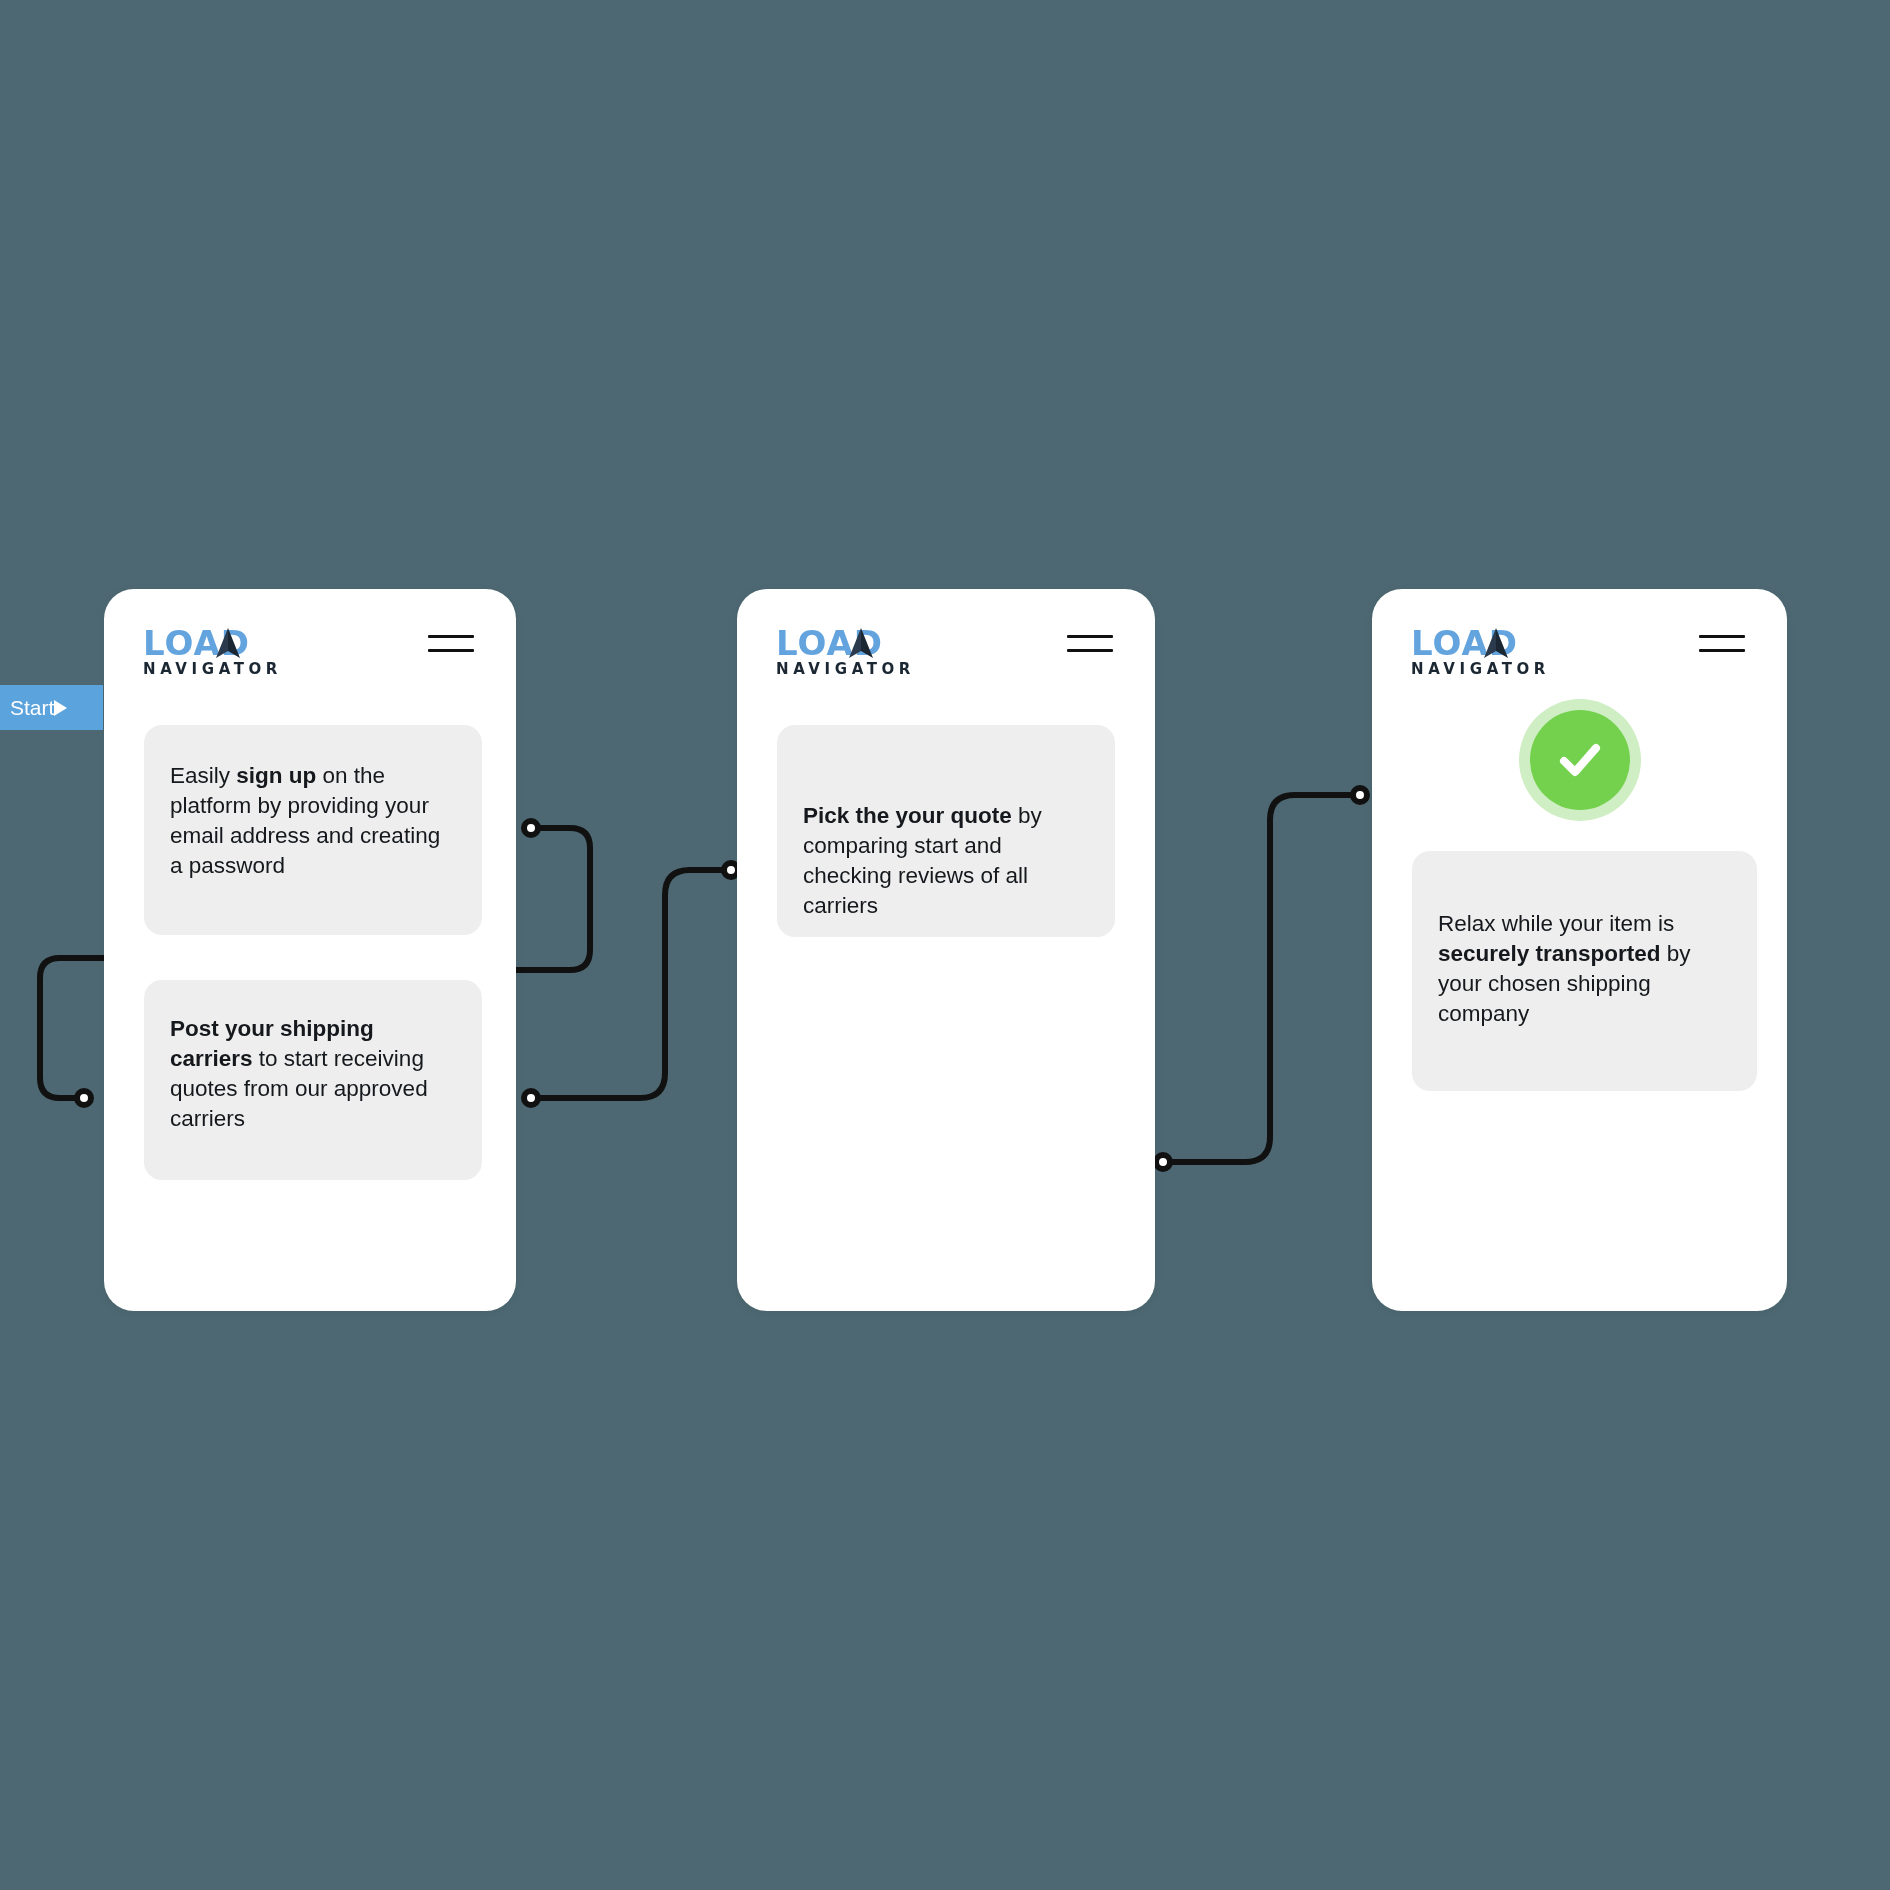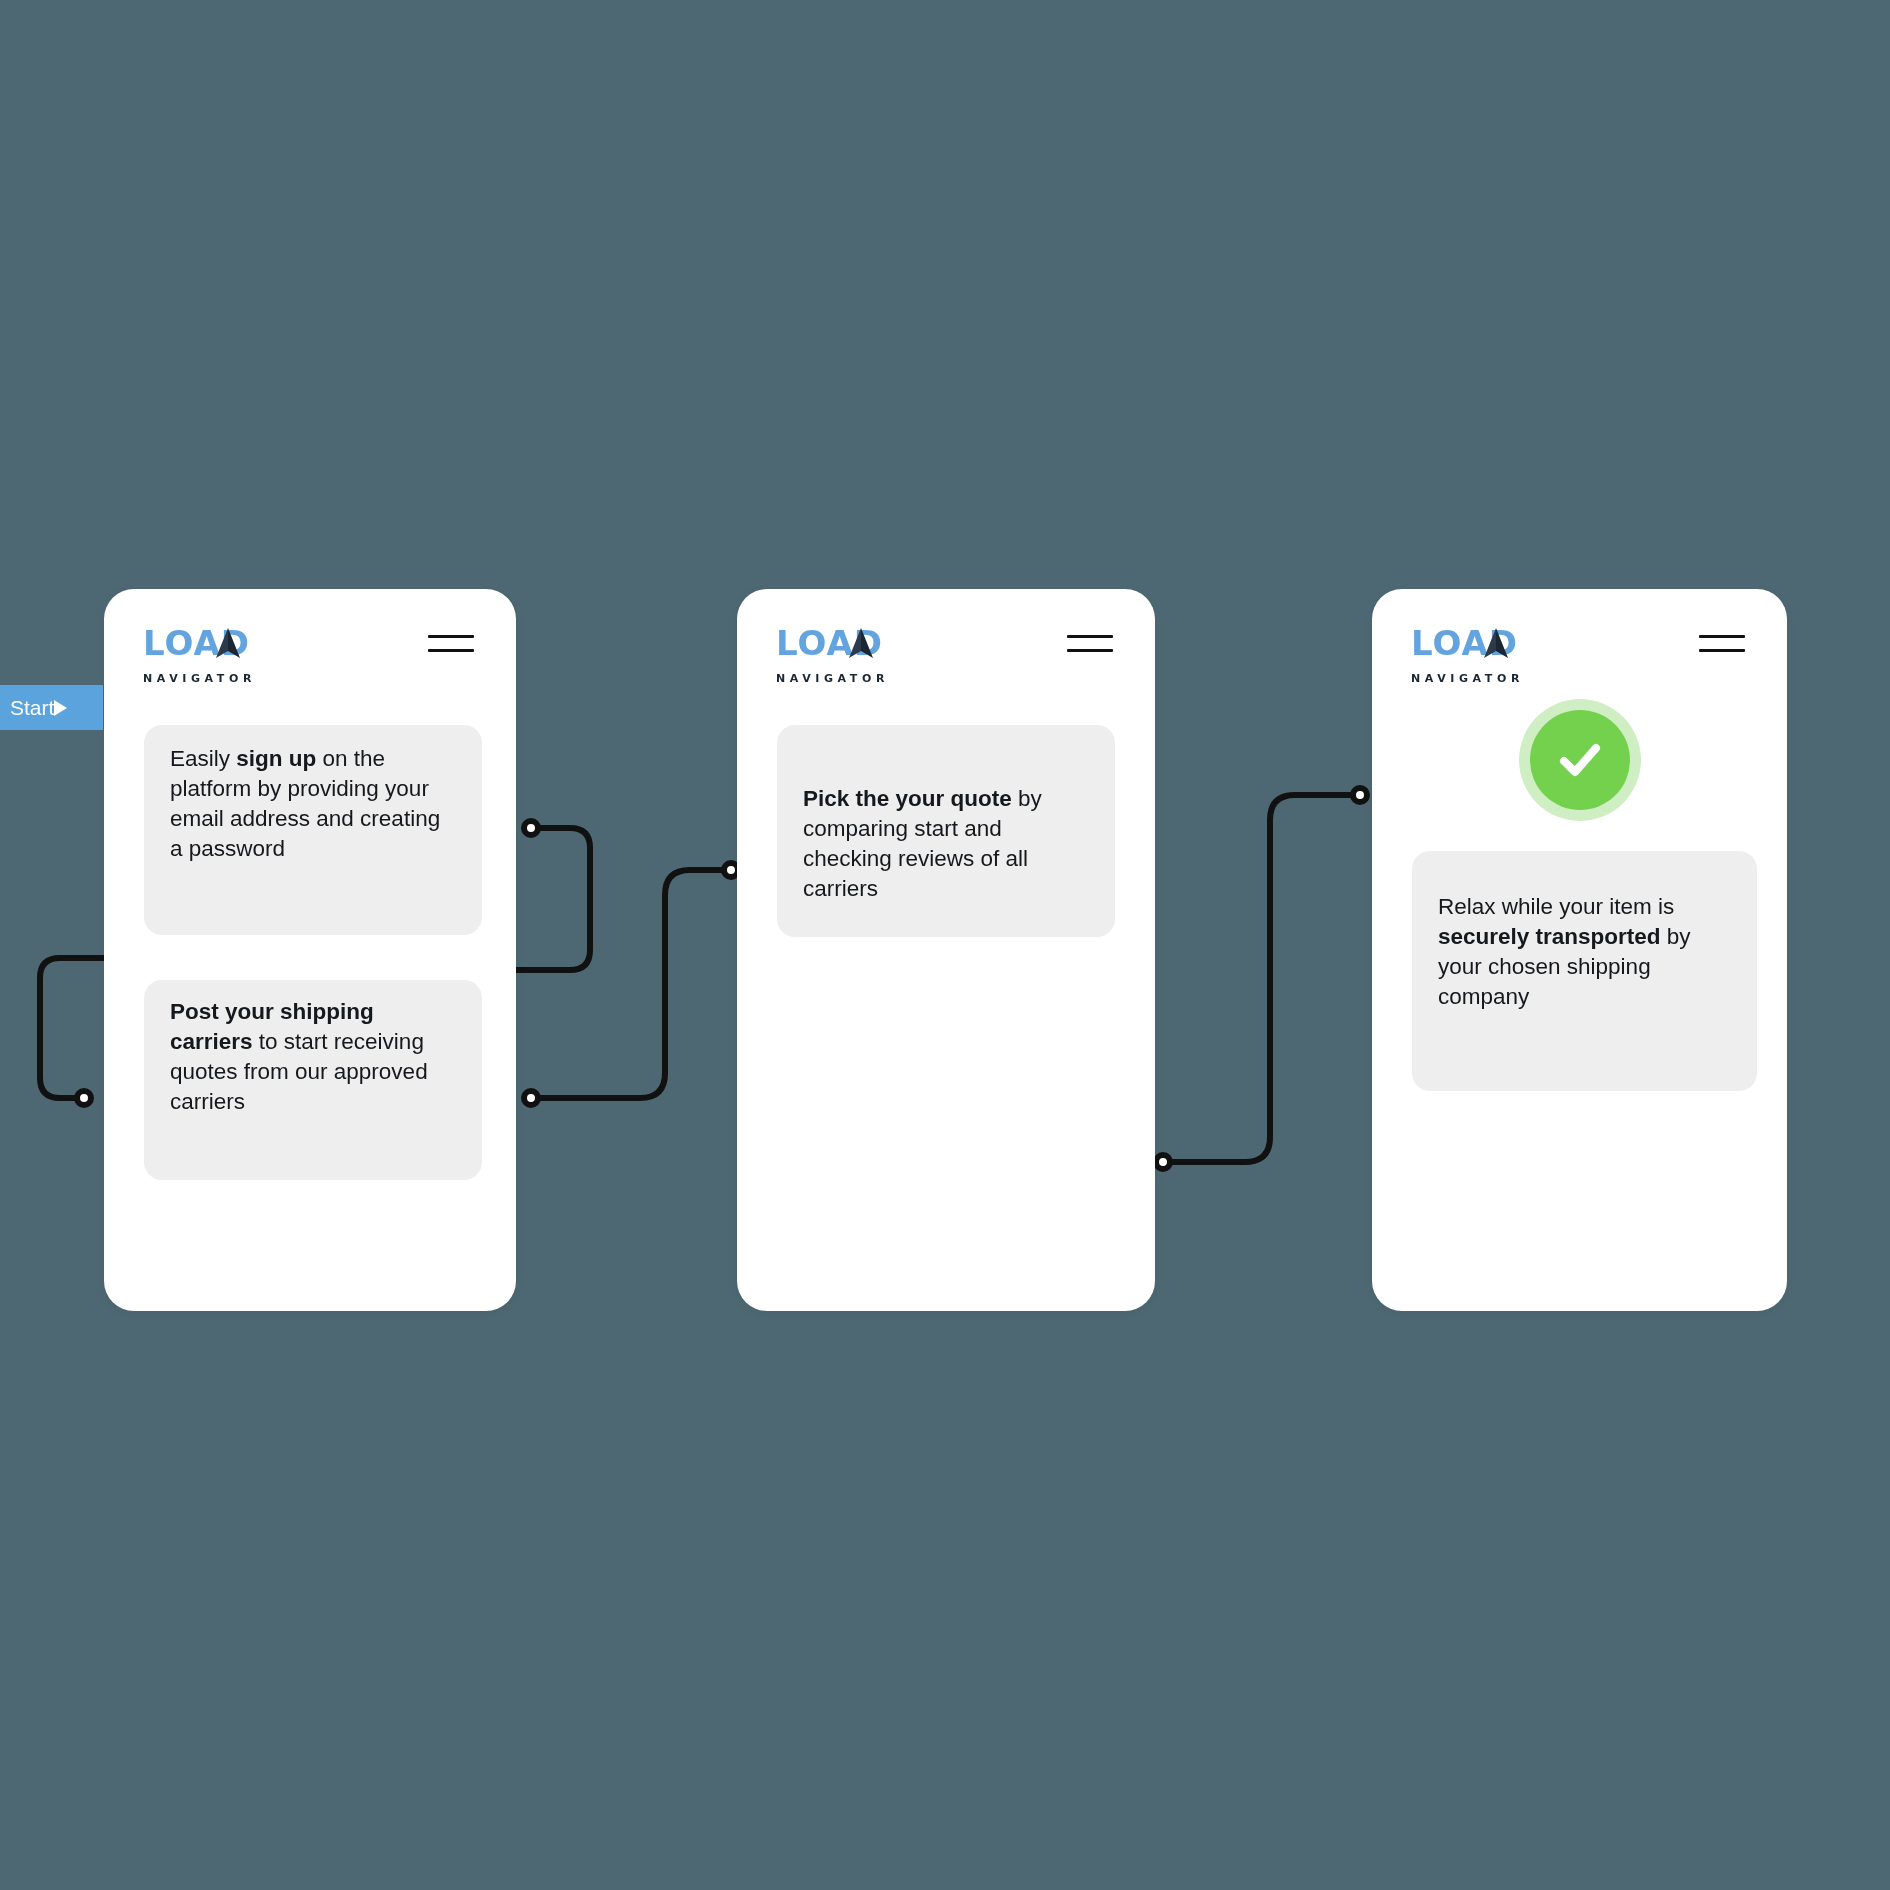--- a/index.html
+++ b/index.html
@@ -104,23 +104,23 @@
     line-height: 34px;
   }
   .logo-arrow {
     position: absolute;
     left: 72px;
     top: 1px;
     width: 26px;
     height: 32px;
   }
   .logo-sub {
-    margin-top: 12px;
+    margin-top: 2px;
     font-family: "DejaVu Sans", sans-serif;
-    font-size: 11px;
+    font-size: 15px;
     font-weight: 700;
     letter-spacing: 4.6px;
     color: #1b2733;
     line-height: 14px;
   }
 
   .hamburger {
     width: 46px;
     margin-top: 9px;
     display: flex;
@@ -135,21 +135,21 @@
     background: #111111;
     border-radius: 1px;
   }
 
   
   .grey-block {
     position: absolute;
     background: #eeeeee;
     border-radius: 18px;
     box-sizing: border-box;
-    padding: 17px 26px 26px 26px;
+    padding: 34px 26px 26px 26px;
   }
   .block-text {
     font-family: "Liberation Sans", sans-serif;
     font-size: 22.5px;
     line-height: 30px;
     color: #15181c;
     margin: 0;
   }
   .block-text b { font-weight: 700; }
 

